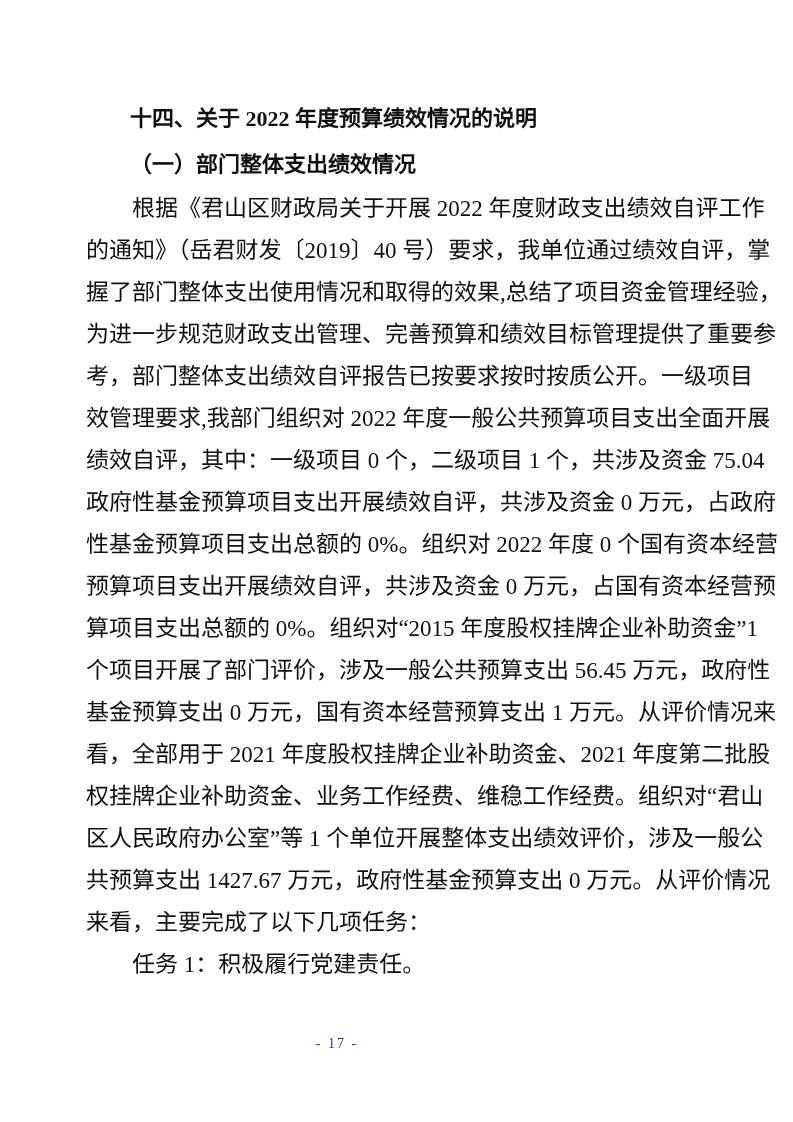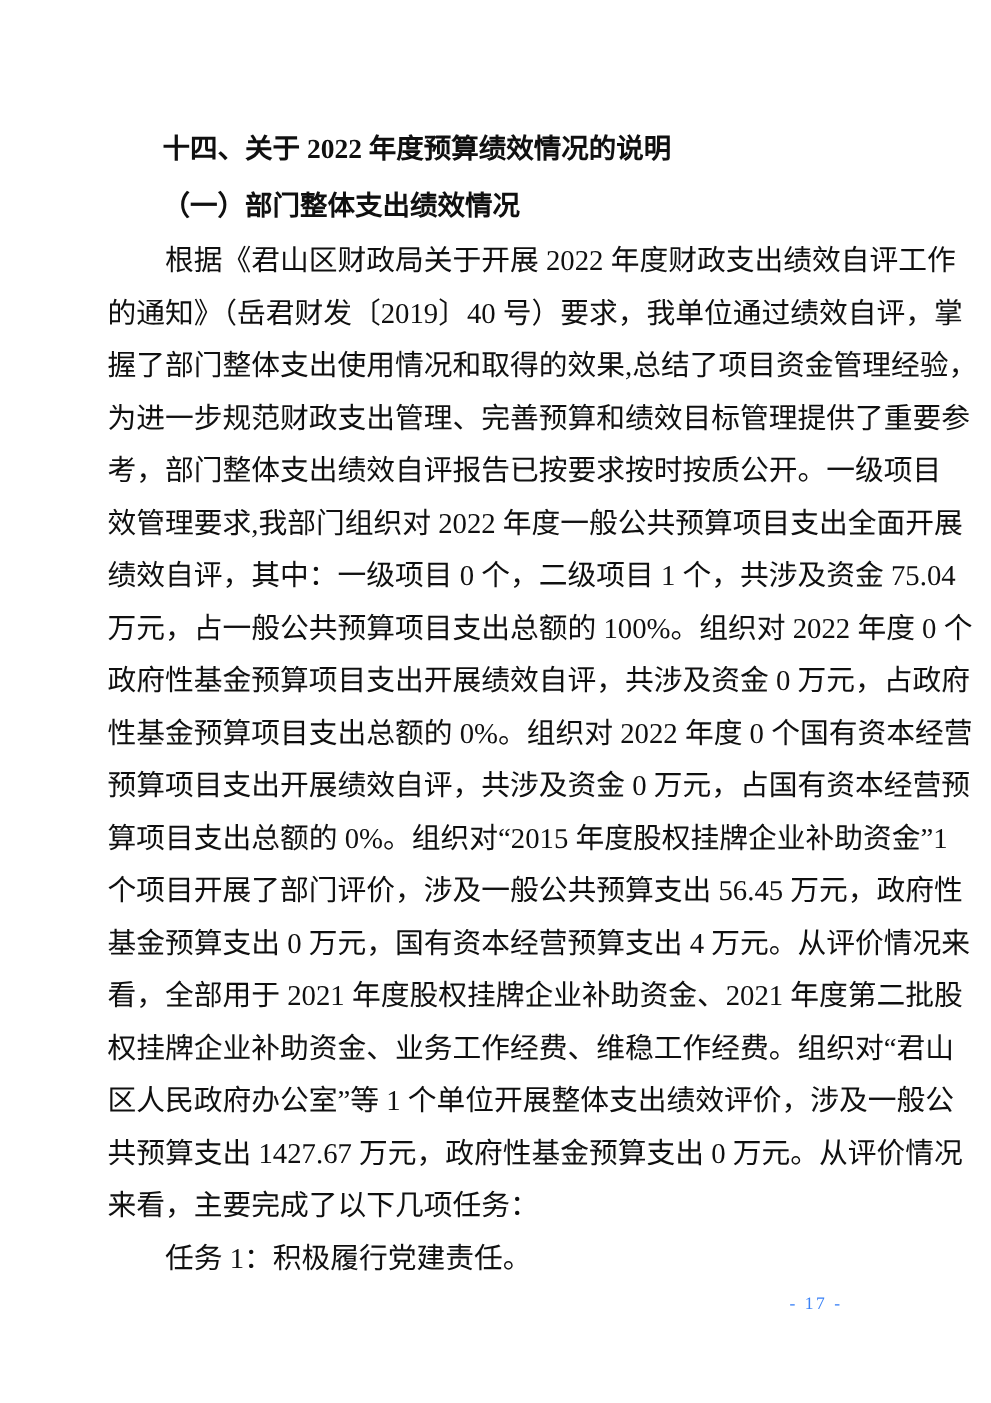--- a/index.html
+++ b/index.html
@@ -47,51 +47,50 @@
     text-align-last: left;
   }
   .indent {
     text-indent: 2em;
   }
   .footer {
     position: absolute;
     top: 1036px;
     left: 0;
     width: 674px;
-    text-align: right;
+    text-align: center;
     font-size: 14px;
     letter-spacing: 2px;
-    color: #3b82f6;
+    color: #4c1d95;
     font-family: "Liberation Serif", "DejaVu Serif", serif;
   }
 </style>
 </head>
 <body>
 
 <div class="page">
   <div class="content">
 
     <div class="h1">十四、关于 2022 年度预算绩效情况的说明</div>
     <div class="h2">（一）部门整体支出绩效情况</div>
 
     <div class="para">
       <div class="line indent">根据《君山区财政局关于开展 2022 年度财政支出绩效自评工作</div>
       <div class="line">的通知》（岳君财发〔2019〕40 号）要求，我单位通过绩效自评，掌</div>
       <div class="line">握了部门整体支出使用情况和取得的效果,总结了项目资金管理经验，</div>
       <div class="line">为进一步规范财政支出管理、完善预算和绩效目标管理提供了重要参</div>
       <div class="line">考，部门整体支出绩效自评报告已按要求按时按质公开。一级项目</div>
       <div class="line">效管理要求,我部门组织对 2022 年度一般公共预算项目支出全面开展</div>
       <div class="line">绩效自评，其中：一级项目 0 个，二级项目 1 个，共涉及资金 75.04</div>
-      <div class="line">万元，占一般公共预算项目支出总额的 100%。组织对 2022 年度 0 个</div>
       <div class="line">政府性基金预算项目支出开展绩效自评，共涉及资金 0 万元，占政府</div>
       <div class="line">性基金预算项目支出总额的 0%。组织对 2022 年度 0 个国有资本经营</div>
       <div class="line">预算项目支出开展绩效自评，共涉及资金 0 万元，占国有资本经营预</div>
       <div class="line">算项目支出总额的 0%。组织对“2015 年度股权挂牌企业补助资金”1</div>
       <div class="line">个项目开展了部门评价，涉及一般公共预算支出 56.45 万元，政府性</div>
-      <div class="line">基金预算支出 0 万元，国有资本经营预算支出 4 万元。从评价情况来</div>
+      <div class="line">基金预算支出 0 万元，国有资本经营预算支出 1 万元。从评价情况来</div>
       <div class="line">看，全部用于 2021 年度股权挂牌企业补助资金、2021 年度第二批股</div>
       <div class="line">权挂牌企业补助资金、业务工作经费、维稳工作经费。组织对“君山</div>
       <div class="line">区人民政府办公室”等 1 个单位开展整体支出绩效评价，涉及一般公</div>
       <div class="line">共预算支出 1427.67 万元，政府性基金预算支出 0 万元。从评价情况</div>
       <div class="line no-stretch">来看，主要完成了以下几项任务：</div>
     </div>
 
     <div class="line no-stretch indent">任务 1：积极履行党建责任。</div>
 
   </div>

